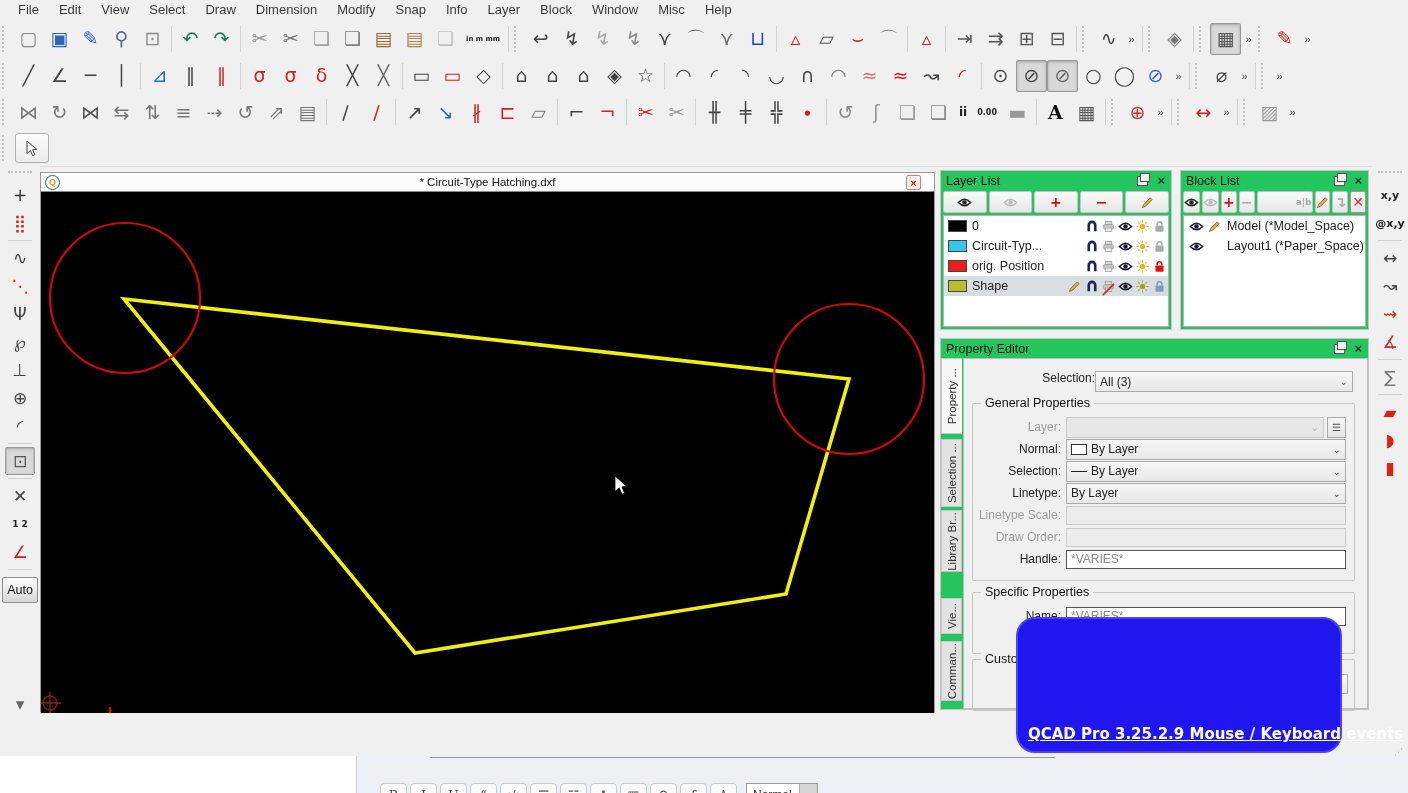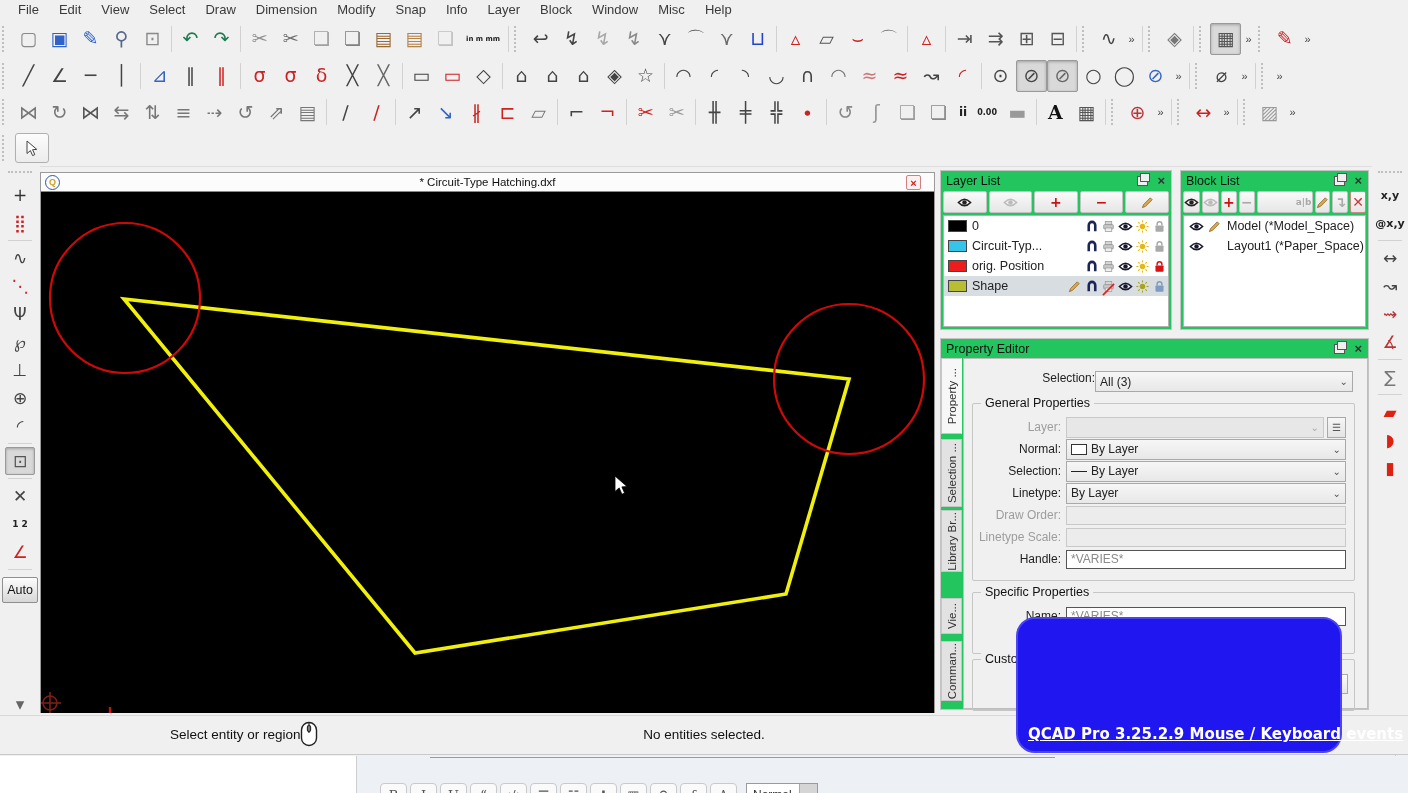--- a/index.html
+++ b/index.html
@@ -969,25 +969,25 @@
                 </div>
               </div>
               <div class="frow">
                 <span class="flabel">Linetype:</span>
                 <div class="combo">
                   <span>By Layer</span>
                   <span class="chev">⌄</span>
                 </div>
               </div>
               <div class="frow">
-                <span class="flabel dis">Draw Order:</span>
+                <span class="flabel dis">Linetype Scale:</span>
                 <div class="tinput dis"></div>
               </div>
               <div class="frow">
-                <span class="flabel dis">Linetype Scale:</span>
+                <span class="flabel dis">Draw Order:</span>
                 <div class="tinput dis"></div>
               </div>
               <div class="frow">
                 <span class="flabel">Handle:</span>
                 <div class="tinput">*VARIES*</div>
               </div>
             </div>
         </div>
         <div class="group" style="left:8px;top:233px;right:12px;height:60px">
           <span class="legend">Specific Properties</span>
@@ -1001,31 +1001,20 @@
         <div class="group" style="left:8px;top:300px;right:12px;height:50px">
           <span class="legend">Custom</span>
           <div class="plus-btn" style="right:6px;top:14px">+</div>
         </div>
       </div>
     </div>
   </div>
 
   <div class="grip">⋰</div>
 
-  <div class="statusbar">
-    <span class="sb-prompt">Select entity or region</span>
-    <span class="sb-mouse">
-      <svg width="18" height="26" viewBox="0 0 18 26">
-        <rect x="1.5" y="1.5" width="15" height="23" rx="7.5" fill="#fff" stroke="#222" stroke-width="1.4"></rect>
-        <line x1="9" y1="1.5" x2="9" y2="12" stroke="#222" stroke-width="1.2"></line>
-        <rect x="7.4" y="4.5" width="3.2" height="6" rx="1.6" fill="none" stroke="#222" stroke-width="1.1"></rect>
-      </svg>
-    </span>
-    <span class="sb-msg">No entities selected.</span>
-  </div>
 
   <div class="webstrip">
     <div class="rightbg"></div>
     <div class="hairline"></div>
     <div class="ebar" id="ebar">
         <div class="ebtn">B</div>
         <div class="ebtn">I</div>
         <div class="ebtn">U</div>
         <div class="ebtn">“</div>
         <div class="ebtn">&lt;/&gt;</div>

